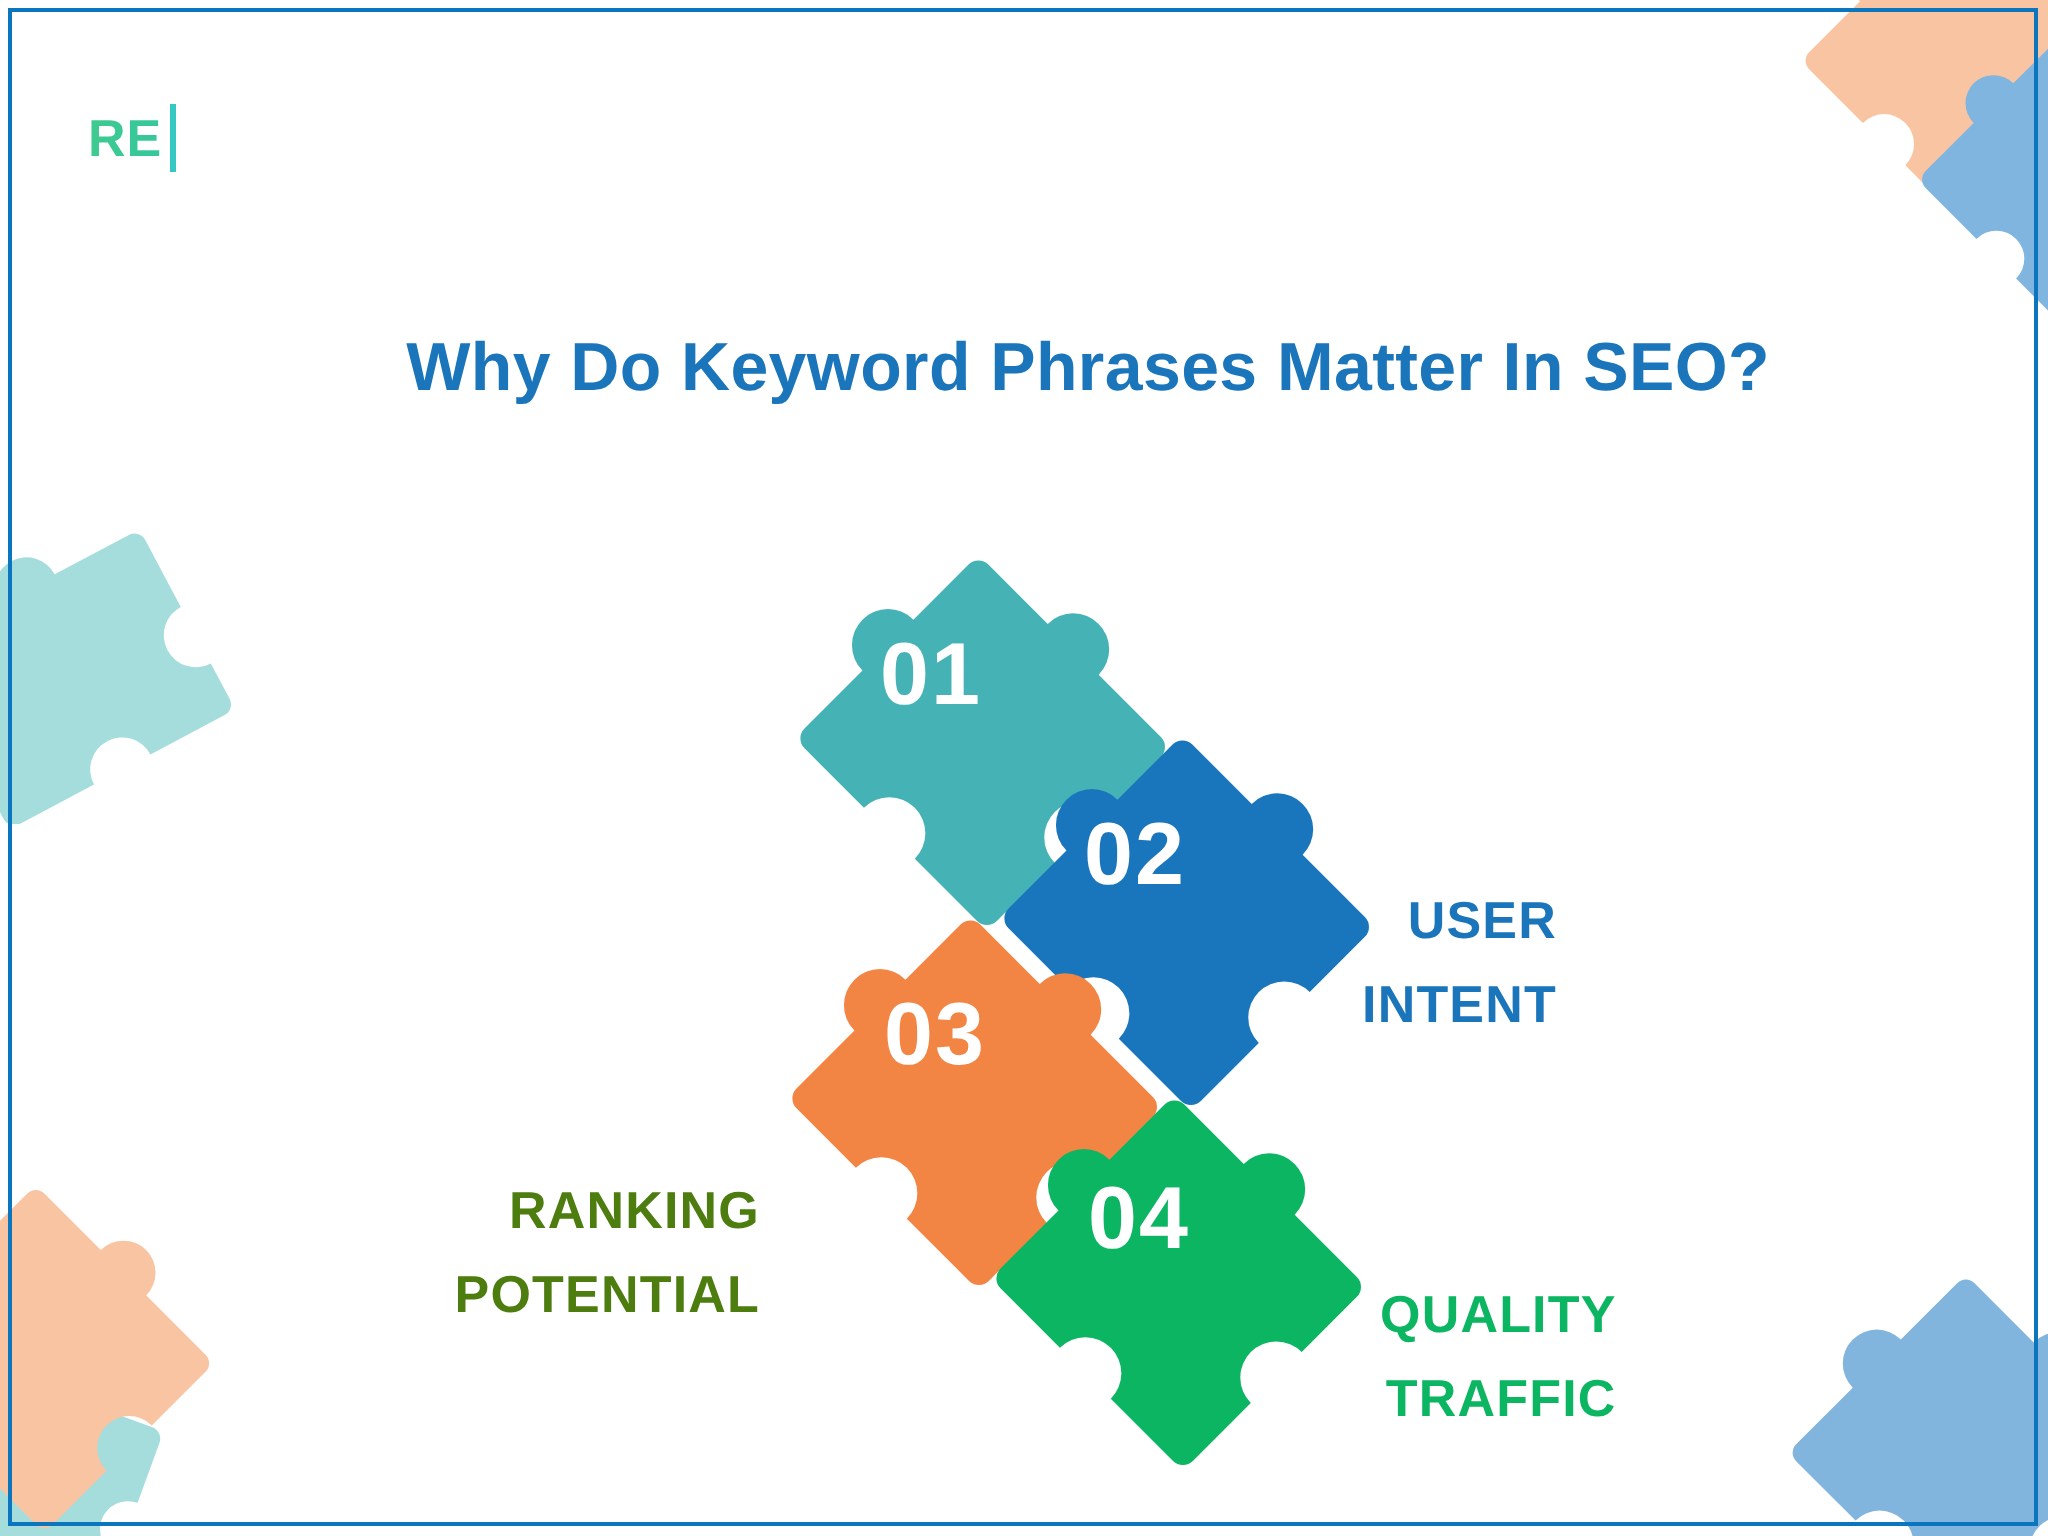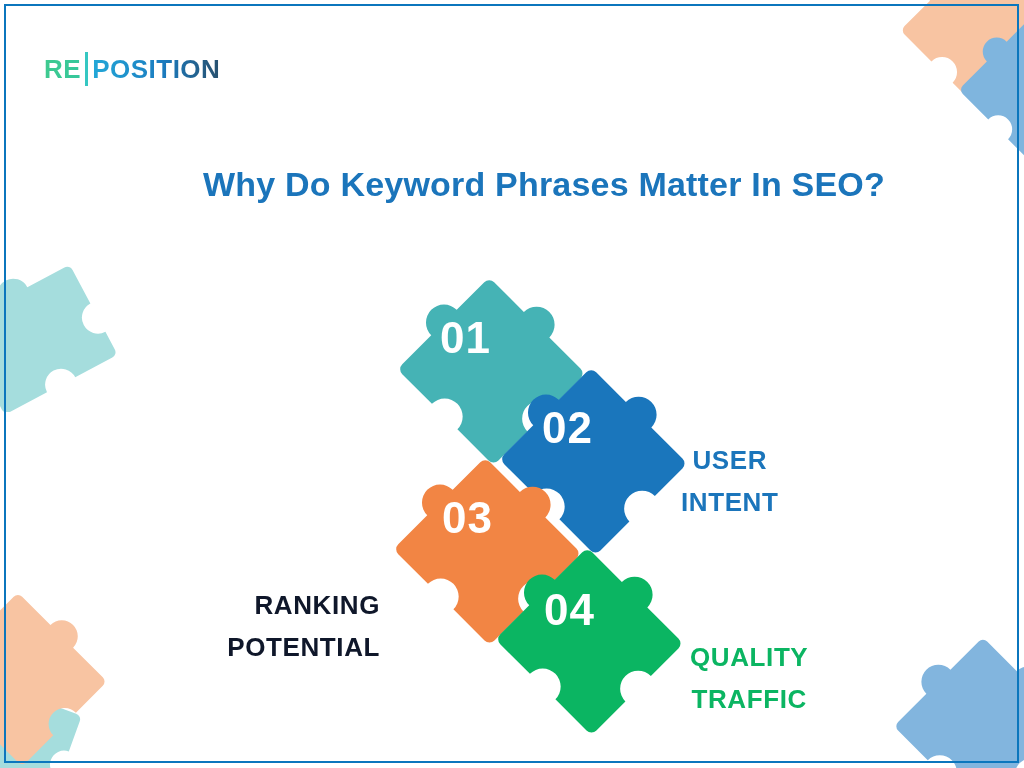--- a/index.html
+++ b/index.html
@@ -111,25 +111,25 @@
   .label {
     position: absolute;
     font-weight: bold;
     font-size: 26px;
     line-height: 1.62;
     letter-spacing: 0.6px;
     z-index: 20;
     white-space: pre-line;
   }
   .label.right { text-align: right; }
-  .label.left  { text-align: center; }
+  .label.left  { text-align: right; }
 
   .lbl-01 { color: #4cb6b5; right: 662px; top: 336px; }
   .lbl-02 { color: #1b75bb; left: 681px; top: 439px; }
-  .lbl-03 { color: #0f172a; right: 644px; top: 584px; }
+  .lbl-03 { color: #4d7c0f; right: 644px; top: 584px; }
   .lbl-04 { color: #0bb562; left: 690px; top: 624px; margin-top: 12px; }
 
   
   .deco { position: absolute; z-index: 5; }
   .deco svg { display: block; }
 </style>
 </head>
 <body>
 
 <div id="slide">
@@ -196,21 +196,20 @@
                  a17 17 0 1 0 0 34 V168 a6 6 0 0 1 -6 6 H120
                  a17 17 0 1 0 -34 0 H44 a6 6 0 0 1 -6 -6 V128
                  a17 17 0 1 1 0 -34 V54 a6 6 0 0 1 6 -6 Z" fill="#82b5de"></path>
       </g>
     </svg>
   </div>
 
   <div class="logo">
     <span class="re">RE</span>
     <span class="bar"></span>
-    <span class="position">POSITION</span>
   </div>
 
   <h1 class="title">Why Do Keyword Phrases Matter In SEO?</h1>
 
   <div class="stage">
 
     <div class="piece" style="left:382px; top:262px; z-index:11;">
       <svg width="230" height="230" viewBox="0 0 230 230" aria-hidden="true">
         <g transform="rotate(45 115 115)">
           <path d="M46 50 H88 a18 18 0 1 1 36 0 H168 a7 7 0 0 1 7 7 V96

